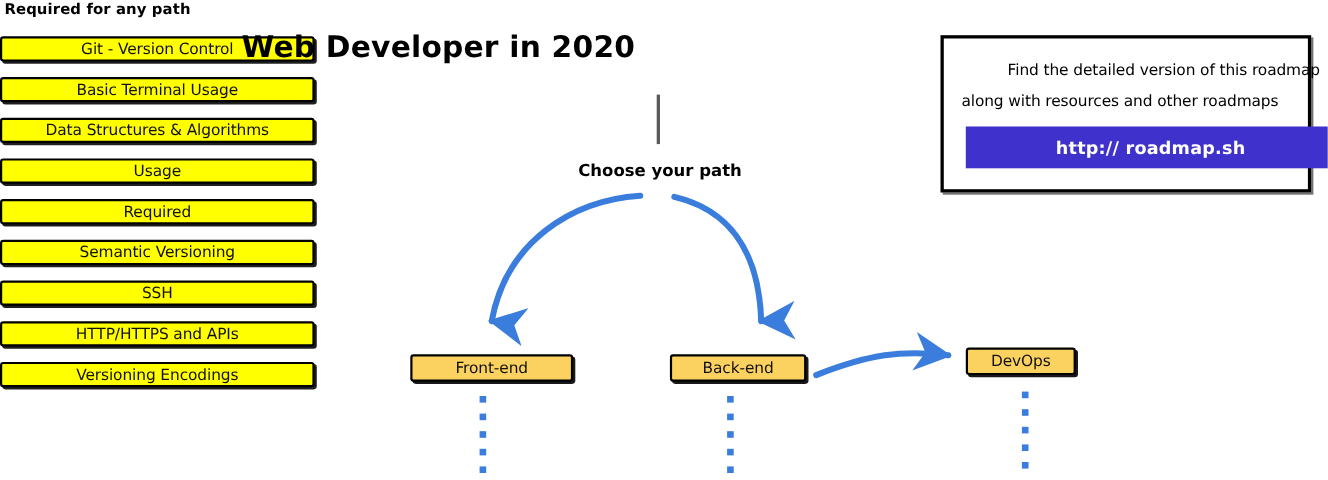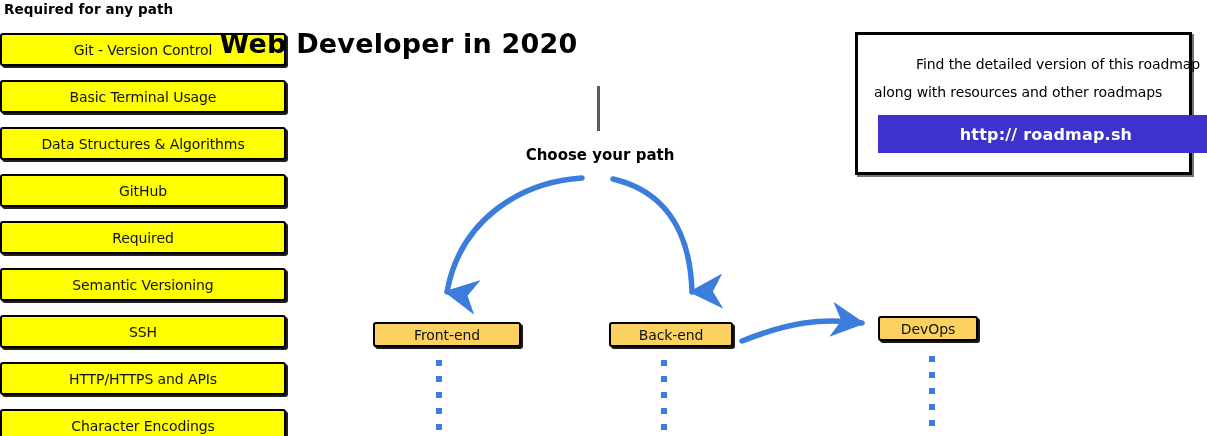--- a/index.html
+++ b/index.html
@@ -38,21 +38,21 @@
   }
   #required-list {
     position: absolute;
     left: 0px;
     top: 33px;
     width: 292px;
   }
   .req-item {
     position: relative;
     width: 286px;
-    height: 33px;
+    height: 23px;
     margin-bottom: 14px;
     background: #ffff00;
     border: 2px solid #000000;
     border-radius: 3px;
     box-shadow: 2px 2px 0 0 rgba(0,0,0,0.88);
     box-sizing: border-box;
     display: flex;
     align-items: center;
     justify-content: center;
   }
@@ -200,36 +200,36 @@
     <div class="req-item">
       <span class="req-item-label">Git - Version Control</span>
     </div>
     <div class="req-item">
       <span class="req-item-label">Basic Terminal Usage</span>
     </div>
     <div class="req-item">
       <span class="req-item-label">Data Structures &amp; Algorithms</span>
     </div>
     <div class="req-item">
-      <span class="req-item-label">GitHub</span>
+      <span class="req-item-label">Usage</span>
     </div>
     <div class="req-item">
       <span class="req-item-label">Required</span>
     </div>
     <div class="req-item">
       <span class="req-item-label">Semantic Versioning</span>
     </div>
     <div class="req-item">
       <span class="req-item-label">SSH</span>
     </div>
     <div class="req-item">
       <span class="req-item-label">HTTP/HTTPS and APIs</span>
     </div>
     <div class="req-item">
-      <span class="req-item-label">Character Encodings</span>
+      <span class="req-item-label">Versioning Encodings</span>
     </div>
   </div>
 </div>
 
 <div id="roadmap-title">Web Developer in 2020</div>
 <div id="title-stem"></div>
 <div id="choose-path-label">Choose your path</div>
 
 <svg id="branch-arrows" viewBox="0 0 1207 436" xmlns="http://www.w3.org/2000/svg">
   <defs>

